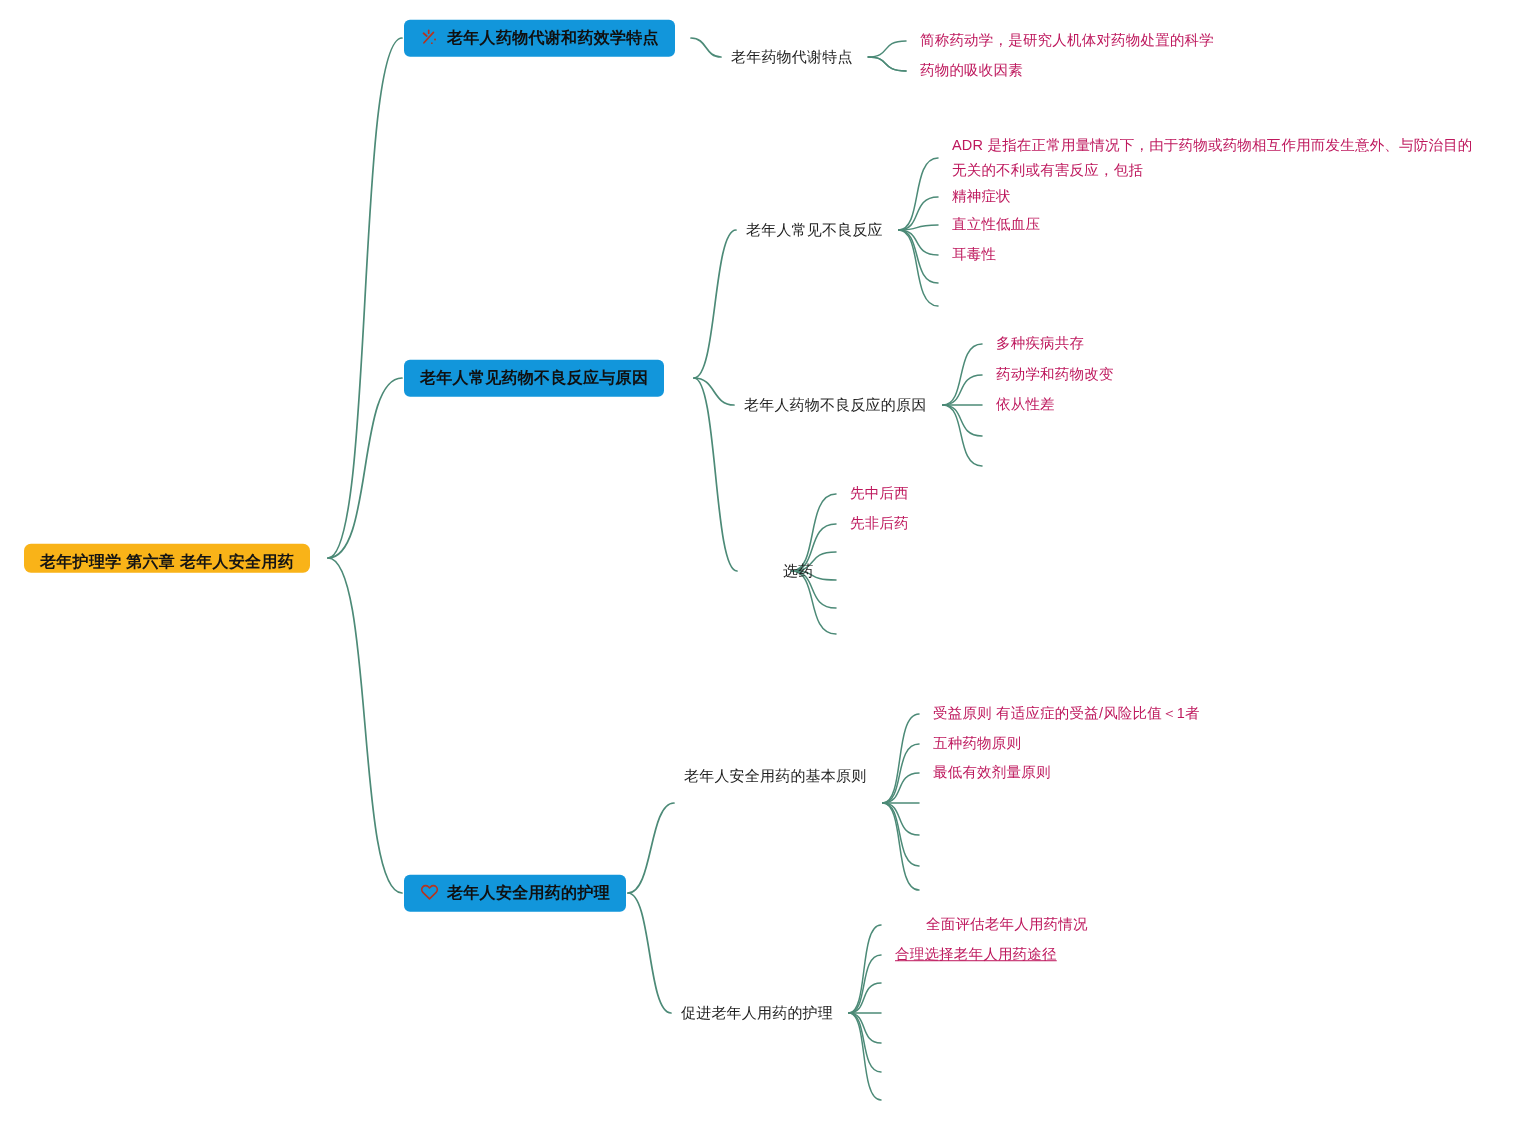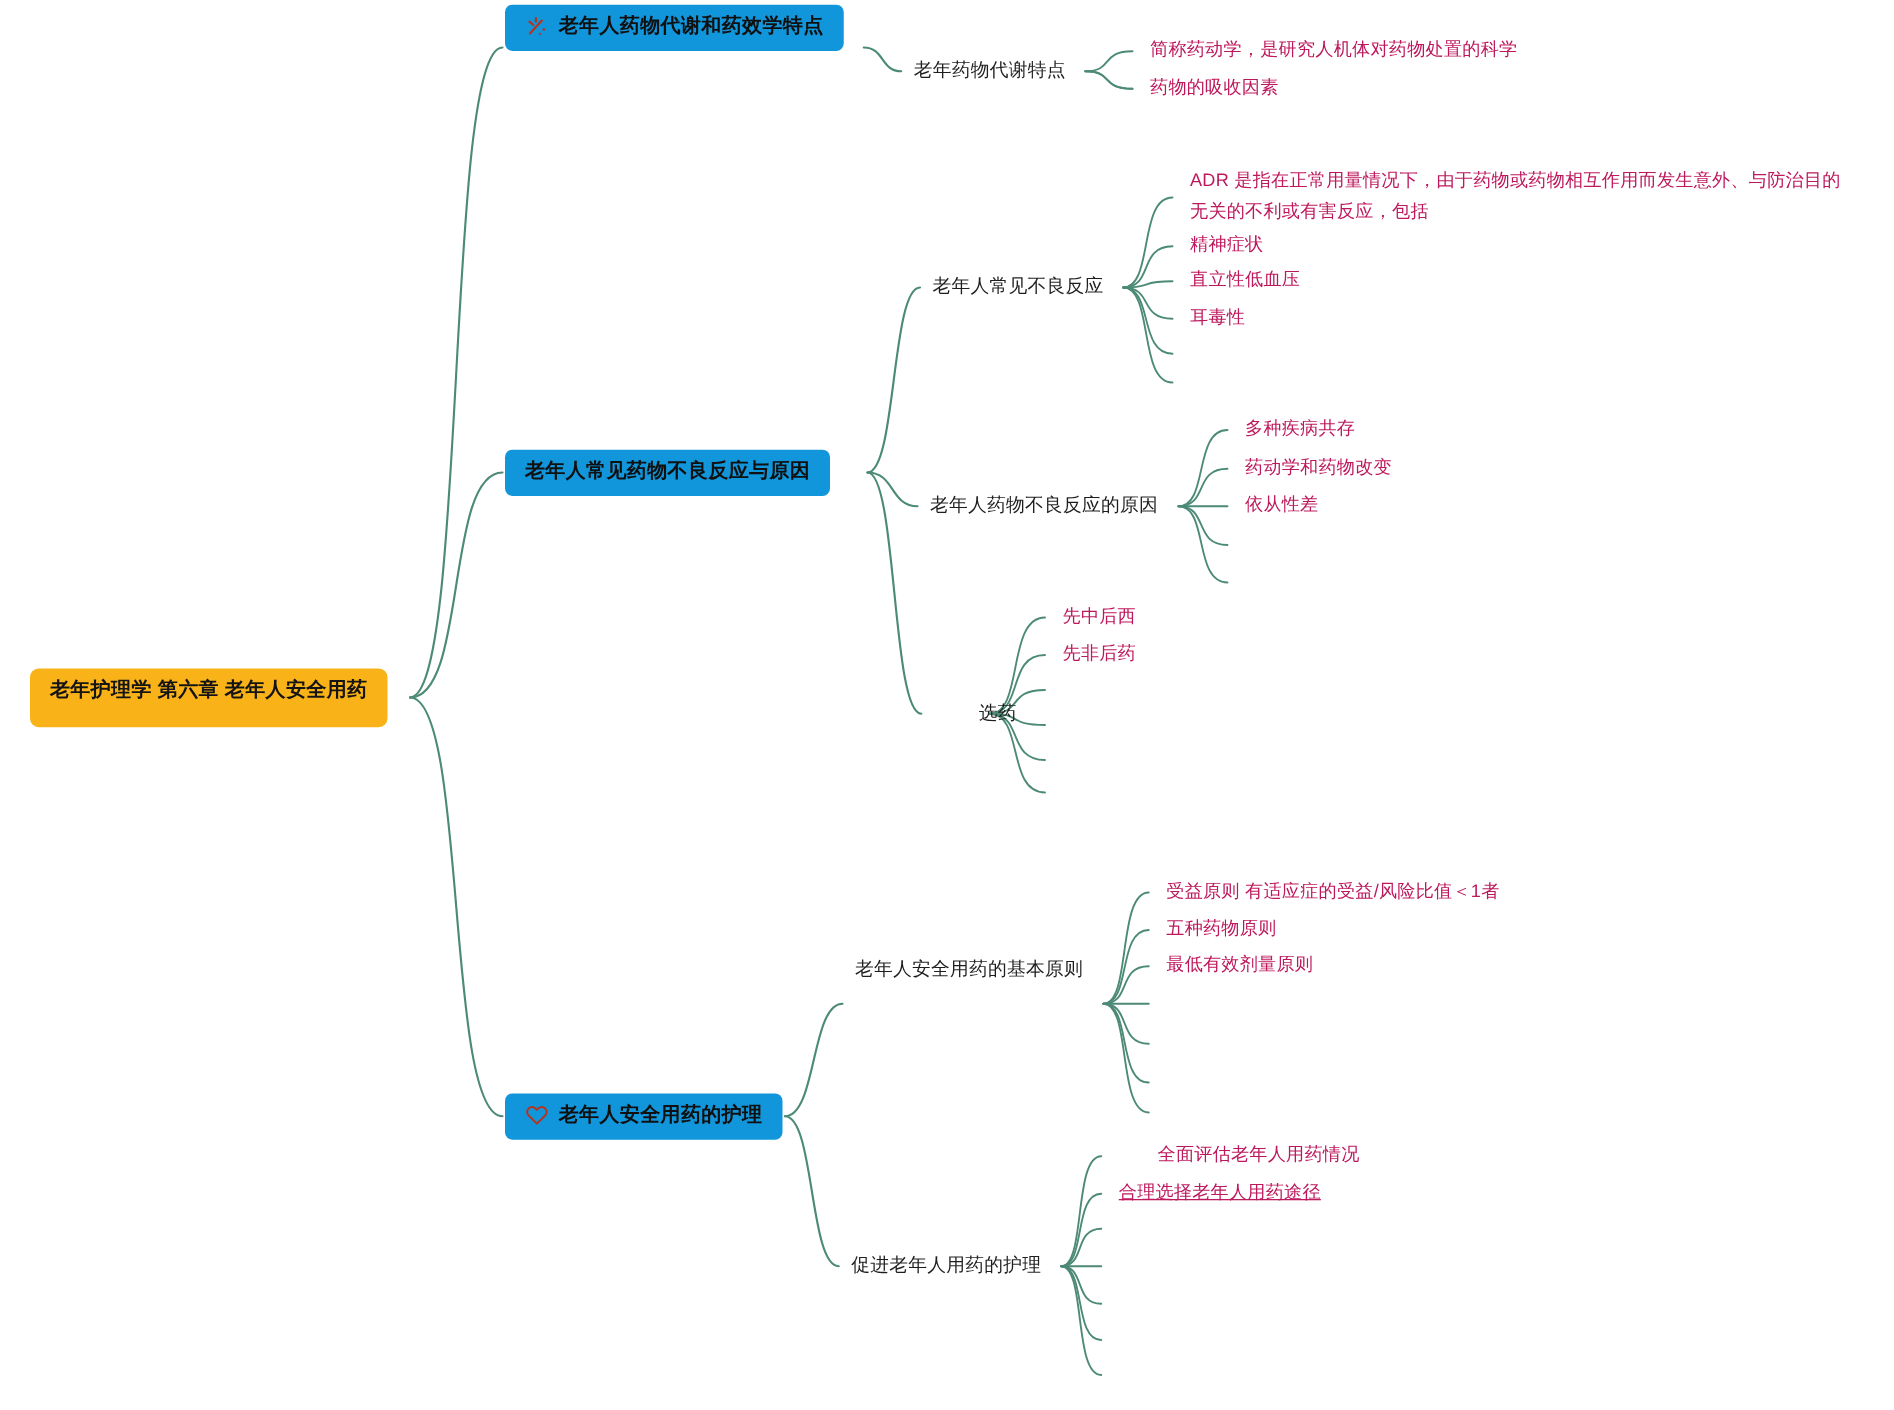--- a/index.html
+++ b/index.html
@@ -31,21 +31,21 @@
   }
   .node {
     position: absolute;
     white-space: nowrap;
     line-height: 1.35;
   }
   
   .root-node {
     background: #f9b318;
     border-radius: 7px;
-    padding: 7px 16px 18px 16px;
+    padding: 7px 16px 0 16px;
     font-size: 16px;
     font-weight: bold;
     color: #141414;
     letter-spacing: 0.3px;
     box-shadow: 0 0 0 0 rgba(0,0,0,0);
   }
   
   .branch-node {
     background: #1296db;
     border-radius: 6px;
@@ -130,21 +130,21 @@
       <path d="M 849 1013 C 868.84 1013, 858.6 925, 881 925" fill="none" stroke="#4c8a77" stroke-width="1.5" stroke-linecap="round"></path>
       <path d="M 849 1013 C 868.84 1013, 858.6 955, 881 955" fill="none" stroke="#4c8a77" stroke-width="1.5" stroke-linecap="round"></path>
       <path d="M 849 1013 C 868.84 1013, 858.6 983, 881 983" fill="none" stroke="#4c8a77" stroke-width="1.5" stroke-linecap="round"></path>
       <path d="M 849 1013 C 868.84 1013, 858.6 1013, 881 1013" fill="none" stroke="#4c8a77" stroke-width="1.5" stroke-linecap="round"></path>
       <path d="M 849 1013 C 868.84 1013, 858.6 1043, 881 1043" fill="none" stroke="#4c8a77" stroke-width="1.5" stroke-linecap="round"></path>
       <path d="M 849 1013 C 868.84 1013, 858.6 1072, 881 1072" fill="none" stroke="#4c8a77" stroke-width="1.5" stroke-linecap="round"></path>
       <path d="M 849 1013 C 868.84 1013, 858.6 1100, 881 1100" fill="none" stroke="#4c8a77" stroke-width="1.5" stroke-linecap="round"></path>
     </svg>
   <div id="nodes">
       <div class="node root-node anchor-lm" style="left: 24px; top: 558px;"><span>老年护理学 第六章 老年人安全用药</span></div>
-      <div class="node branch-node anchor-lm" style="left: 404px; top: 22px; align-items: center;">
+      <div class="node branch-node anchor-lm" style="left: 404px; top: 38px; align-items: center;">
         <span class="node-icon">
           <svg width="19" height="19" viewBox="0 0 24 24" fill="none" stroke="#b5341f" stroke-width="2.2" stroke-linecap="round">
             <line x1="5" y1="19" x2="17" y2="6"></line>
             <line x1="4.5" y1="7" x2="8.5" y2="10.5"></line>
             <line x1="11" y1="3.5" x2="11" y2="7"></line>
             <circle cx="19" cy="15" r="1.3" fill="#b5341f" stroke="none"></circle>
             <circle cx="15" cy="19.5" r="1.1" fill="#b5341f" stroke="none"></circle>
           </svg>
         </span>
         <span>老年人药物代谢和药效学特点</span>

